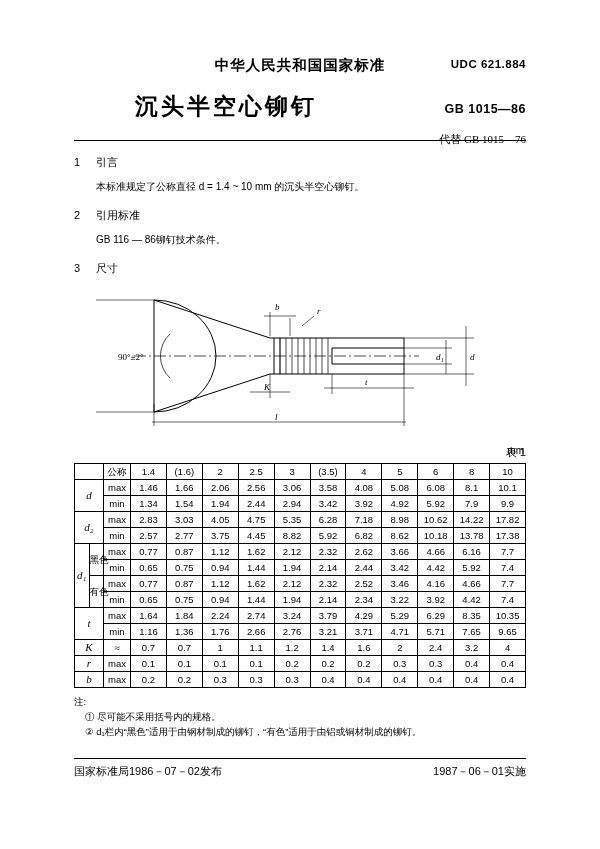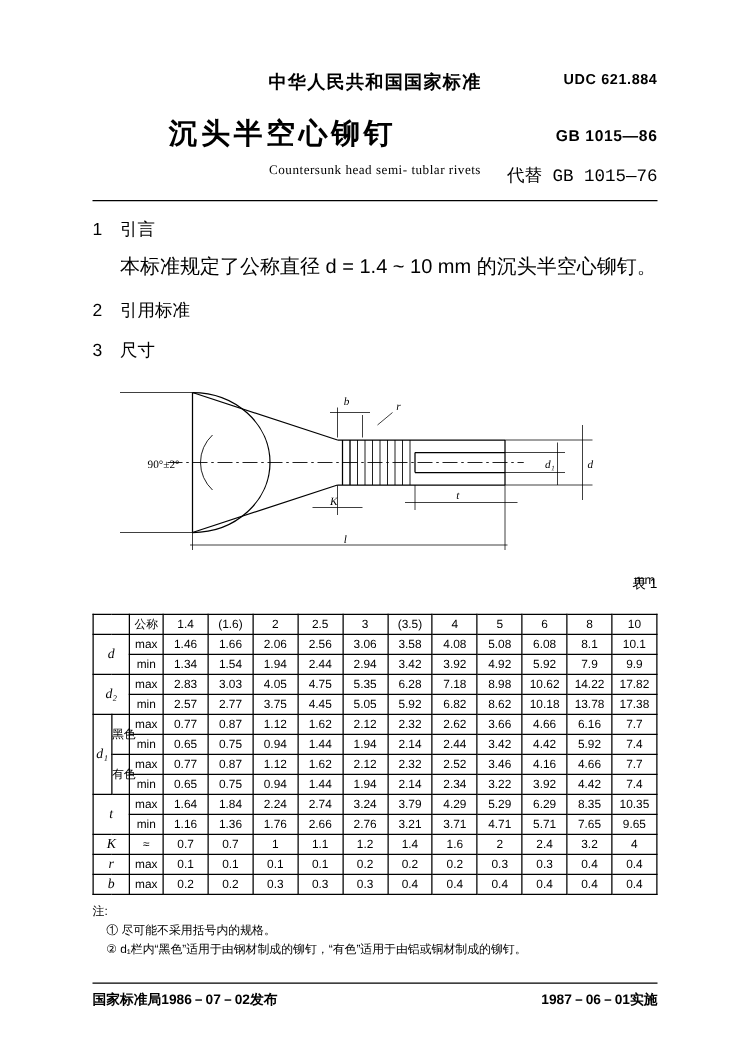--- a/index.html
+++ b/index.html
@@ -40,88 +40,88 @@
     font-family:"Liberation Sans", sans-serif;
     font-weight:bold;font-size:12.5px;letter-spacing:.5px;
   }
   .en-title{
     text-align:center;width:330px;margin:9px auto 0 auto;
     font-family:"Liberation Serif", serif;
     font-size:10.5px;letter-spacing:.4px;
   }
   .replaces{
     position:absolute;right:0;top:76px;
-    font-family:Liberation Mono, monospace;
-    font-size:14px;
+    font-family:Liberation Serif, serif;
+    font-size:11px;
   }
   .rule{
     border:0;border-top:1px solid #000;margin:18px 0 0 0;height:0;
   }
   
-  .clause{margin-top:14px;font-family:"Liberation Sans", sans-serif;font-size:14px;}
+  .clause{margin-top:14px;font-family:"Liberation Sans", sans-serif;font-size:11px;}
   .clause .num{display:inline-block;width:22px;}
-  .para{margin-top:9px;margin-left:22px;font-family:"Liberation Sans", sans-serif;font-size:16px;line-height:1.5;}
+  .para{margin-top:9px;margin-left:22px;font-family:"Liberation Sans", sans-serif;font-size:10px;line-height:1.5;}
   
   .fig{position:relative;width:452px;height:155px;margin-top:6px;}
   .fig svg{position:absolute;left:0;top:0;}
   
   .tbl-cap{
     text-align:right;font-family:"Liberation Sans", sans-serif;
     font-size:11px;margin-top:8px;position:relative;
   }
   .tbl-cap .mm{position:absolute;right:2px;top:0;font-size:10px;}
   table.spec{
-    border-collapse:collapse;width:452px;margin-top:17px;
+    border-collapse:collapse;width:452px;margin-top:3px;
     font-family:"Liberation Sans", sans-serif;font-size:9.5px;
     table-layout:fixed;
   }
   table.spec td{
     border:1px solid #000;text-align:center;height:15px;padding:0;
     line-height:15px;white-space:nowrap;
   }
   td.lab{width:28px;}
   td.sub{width:26px;}
   .ital-td{font-style:italic;font-family:"Liberation Serif",serif;font-size:11px;}
   .notes{
     margin-top:6px;font-family:"Liberation Sans", sans-serif;
     font-size:9.5px;line-height:1.6;
   }
   .notes .n2{margin-left:22px;text-indent:-11px;}
   
   .foot-rule{border:0;border-top:1px solid #000;margin:18px 0 0 0;}
   .foot{
     position:relative;margin-top:5px;
-    font-family:"Liberation Sans", sans-serif;font-size:11px;font-weight:bold;
+    font-family:"Liberation Sans", sans-serif;font-size:11px;font-weight:normal;
   }
   .foot .right{position:absolute;right:0;top:0;margin-left:22px;}
 </style>
 </head>
 <body>
 
 <div class="page">
   <div class="inner">
 
     <div class="hdr-row">
       <div class="nat-title">中华人民共和国国家标准</div>
       <div class="udc">UDC 621.884</div>
       <div class="main-title">沉头半空心铆钉</div>
       <div class="gbno">GB 1015—86</div>
-      <div class="en-title">Countersunk head semi- tublar rivets</div>
       <div class="replaces">代替 GB 1015—76</div>
     </div>
     <hr class="rule">
 
     <div class="clause">
       <span class="num">1</span><span>引言</span>
     </div>
     <div class="para">本标准规定了公称直径 d = 1.4 ~ 10 mm 的沉头半空心铆钉。</div>
 
     <div class="clause">
       <span class="num">2</span><span>引用标准</span>
     </div>
+    <div class="para">GB 116 — 86铆钉技术条件。</div>
 
     <div class="clause">
       <span class="num">3</span><span>尺寸</span>
     </div>
 
     <div class="fig">
       <svg width="452" height="155" viewBox="0 0 452 155">
         <g stroke="#000" fill="none" stroke-width="1">
 
           <path d="M80 18 L80 130"></path>
@@ -266,21 +266,21 @@
             <td>10.62</td>
             <td>14.22</td>
             <td>17.82</td>
           </tr>
           <tr>
             <td class="sub">min</td>
             <td>2.57</td>
             <td>2.77</td>
             <td>3.75</td>
             <td>4.45</td>
-            <td>5.05</td>
+            <td>8.82</td>
             <td>5.92</td>
             <td>6.82</td>
             <td>8.62</td>
             <td>10.18</td>
             <td>13.78</td>
             <td>17.38</td>
           </tr>
           <tr>
             <td class="lab ital-td" rowspan="4">d₁</td>
             <td class="sub" rowspan="2">黑色</td>

